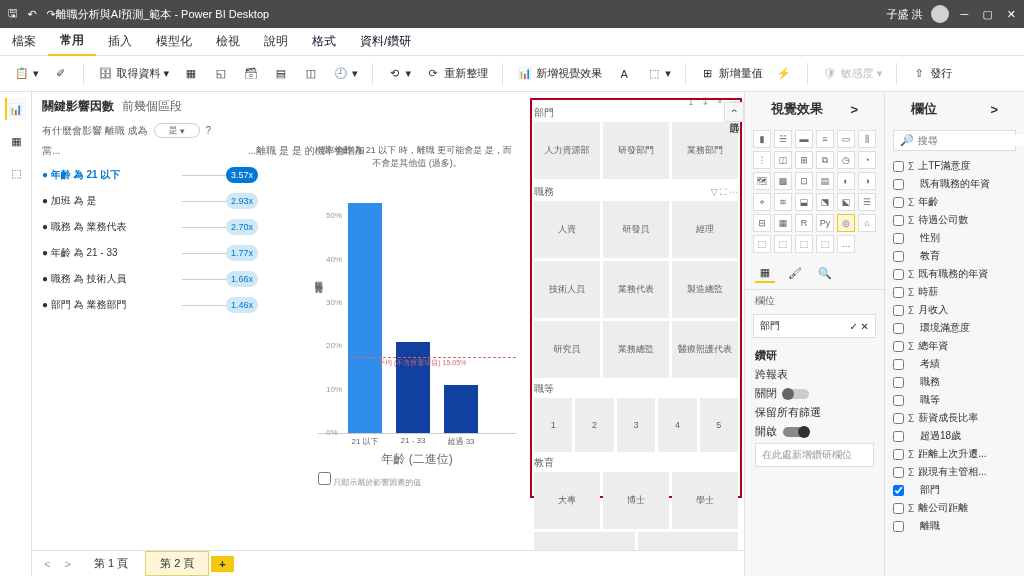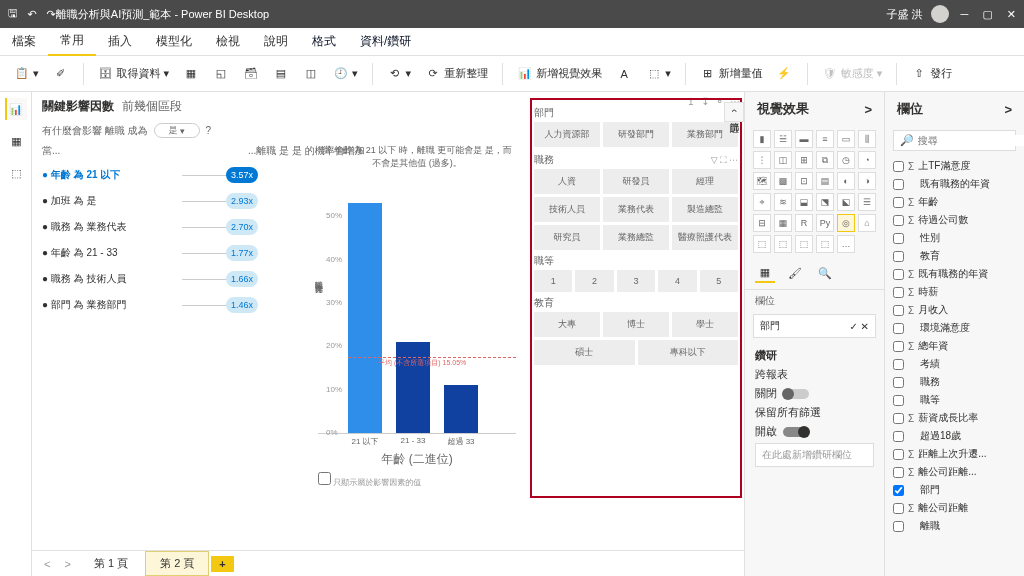--- a/index.html
+++ b/index.html
@@ -5,21 +5,21 @@
 *{box-sizing:border-box;margin:0;padding:0;font-family:"Segoe UI","Microsoft YaHei",sans-serif}
 body{width:1024px;height:576px;overflow:hidden;background:#f3f2f1;font-size:11px;color:#323130}
 .titlebar{height:28px;background:#4a4a4a;color:#fff;display:flex;align-items:center;padding:0 8px;font-size:11px}
 .titlebar .qat{display:flex;gap:10px;align-items:center}
 .titlebar .title{flex:1;text-align:left}
 .titlebar .user{display:flex;gap:8px;align-items:center}
 .avatar{width:18px;height:18px;border-radius:50%;background:#d4d2cf}
 .winbtns{display:flex;gap:14px;margin-left:12px}
 .menubar{height:28px;background:#fff;display:flex;align-items:center;border-bottom:1px solid #e0e0e0}
 .menubar .tab{padding:0 12px;height:28px;display:flex;align-items:center;cursor:pointer;font-size:12px}
-.menubar .tab.active{border-bottom:2px solid #f2c811;font-weight:400}
+.menubar .tab.active{border-bottom:2px solid #f2c811;font-weight:700}
 .menubar .tab.yellow{color:#0f172a}
 .ribbon{height:36px;background:#fff;display:flex;align-items:center;padding:0 10px;gap:6px;border-bottom:1px solid #e0e0e0}
 .ribbon .sep{width:1px;height:22px;background:#e0e0e0;margin:0 4px}
 .ribbon .btn{display:flex;align-items:center;gap:3px;padding:2px 4px;cursor:pointer;font-size:11px;color:#323130}
 .ribbon .btn.dis{color:#c0c0c0}
 .ico{width:16px;height:16px;display:inline-flex;align-items:center;justify-content:center}
 .main{display:flex;height:484px}
 .leftrail{width:32px;background:#fff;border-right:1px solid #e0e0e0;display:flex;flex-direction:column;align-items:center;padding-top:6px;gap:10px}
 .leftrail .vb{width:22px;height:22px;display:flex;align-items:center;justify-content:center;cursor:pointer;border-left:2px solid transparent}
 .leftrail .vb.active{border-left-color:#f2c811;background:#faf9f8}
@@ -44,26 +44,26 @@
 .ylab{position:absolute;left:-6px;writing-mode:vertical-rl;font-size:8px;color:#666;top:100px}
 .ytick{position:absolute;left:8px;font-size:8px;color:#999}
 .avgline{position:absolute;left:30px;right:0;border-top:1px dashed #e06666;font-size:7px;color:#e06666;padding-left:30px}
 .xlabels{display:flex;gap:14px;padding-left:30px;font-size:8px;color:#666;margin-top:2px}
 .xlabels span{width:34px;text-align:center}
 .xaxis{text-align:center;font-size:12px;color:#666;margin-top:4px}
 .chk{font-size:8px;color:#999;margin-top:4px}
 .slicers{position:absolute;left:498px;top:6px;width:212px;height:400px;border:2px solid #b00020;padding:4px 2px}
 .sl-title{font-size:10px;color:#666;margin:2px 0}
 .sl-grid{display:flex;flex-wrap:wrap;gap:3px;margin-bottom:4px}
-.sl-cell{background:#eeeded;font-size:9px;color:#666;padding:6px 4px;text-align:center;flex:1 0 30%}
+.sl-cell{background:#eeeded;font-size:9px;color:#666;padding:22px 4px;text-align:center;flex:1 0 30%}
 .sl-cell.n{flex:1 0 17%}
 .sl-hdr{display:flex;align-items:center;justify-content:space-between}
 .rpanes{display:flex}
 .pane{width:140px;background:#f7f7f7;border-left:1px solid #e0e0e0;display:flex;flex-direction:column}
-.pane-h{padding:8px 12px;font-weight:600;font-size:13px;display:flex;justify-content:space-between;align-items:center}
+.pane-h{padding:8px 26px;font-weight:600;font-size:13px;display:flex;justify-content:space-between;align-items:center}
 .viz-gallery{display:flex;flex-wrap:wrap;gap:3px;padding:4px 8px}
 .viz-gallery .v{width:18px;height:18px;background:#fff;border:1px solid #ddd;display:flex;align-items:center;justify-content:center;font-size:9px;color:#666;cursor:pointer}
 .viz-gallery .v.sel{background:#fdf6d9;border-color:#f2c811}
 .sub-tabs{display:flex;gap:10px;padding:6px 10px;border-bottom:1px solid #e0e0e0}
 .sub-tabs .st{width:20px;height:20px;display:flex;align-items:center;justify-content:center;cursor:pointer}
 .sub-tabs .st.active{border-bottom:2px solid #f2c811}
 .well-lbl{font-size:10px;padding:4px 10px;color:#666}
 .well{margin:2px 8px;background:#fff;border:1px solid #ddd;padding:4px 6px;font-size:10px;display:flex;justify-content:space-between;align-items:center}
 .drill-sec{padding:4px 10px;font-size:11px}
 .drill-sec .dl{font-weight:600;margin-top:4px}
@@ -474,21 +474,21 @@
             <span>超過18歲</span>
           </div>
           <div class="frow">
             <input type="checkbox" style="">
             <span style="color:#666">Σ</span>
             <span>距離上次升遷...</span>
           </div>
           <div class="frow">
             <input type="checkbox" style="">
             <span style="color:#666">Σ</span>
-            <span>離公司距離...</span>
+            <span>跟現有主管相...</span>
           </div>
           <div class="frow">
             <input type="checkbox" checked="" style="">
             <span style="width:8px"></span>
             <span>部門</span>
           </div>
           <div class="frow">
             <input type="checkbox" style="">
             <span style="color:#666">Σ</span>
             <span>離公司距離</span>

